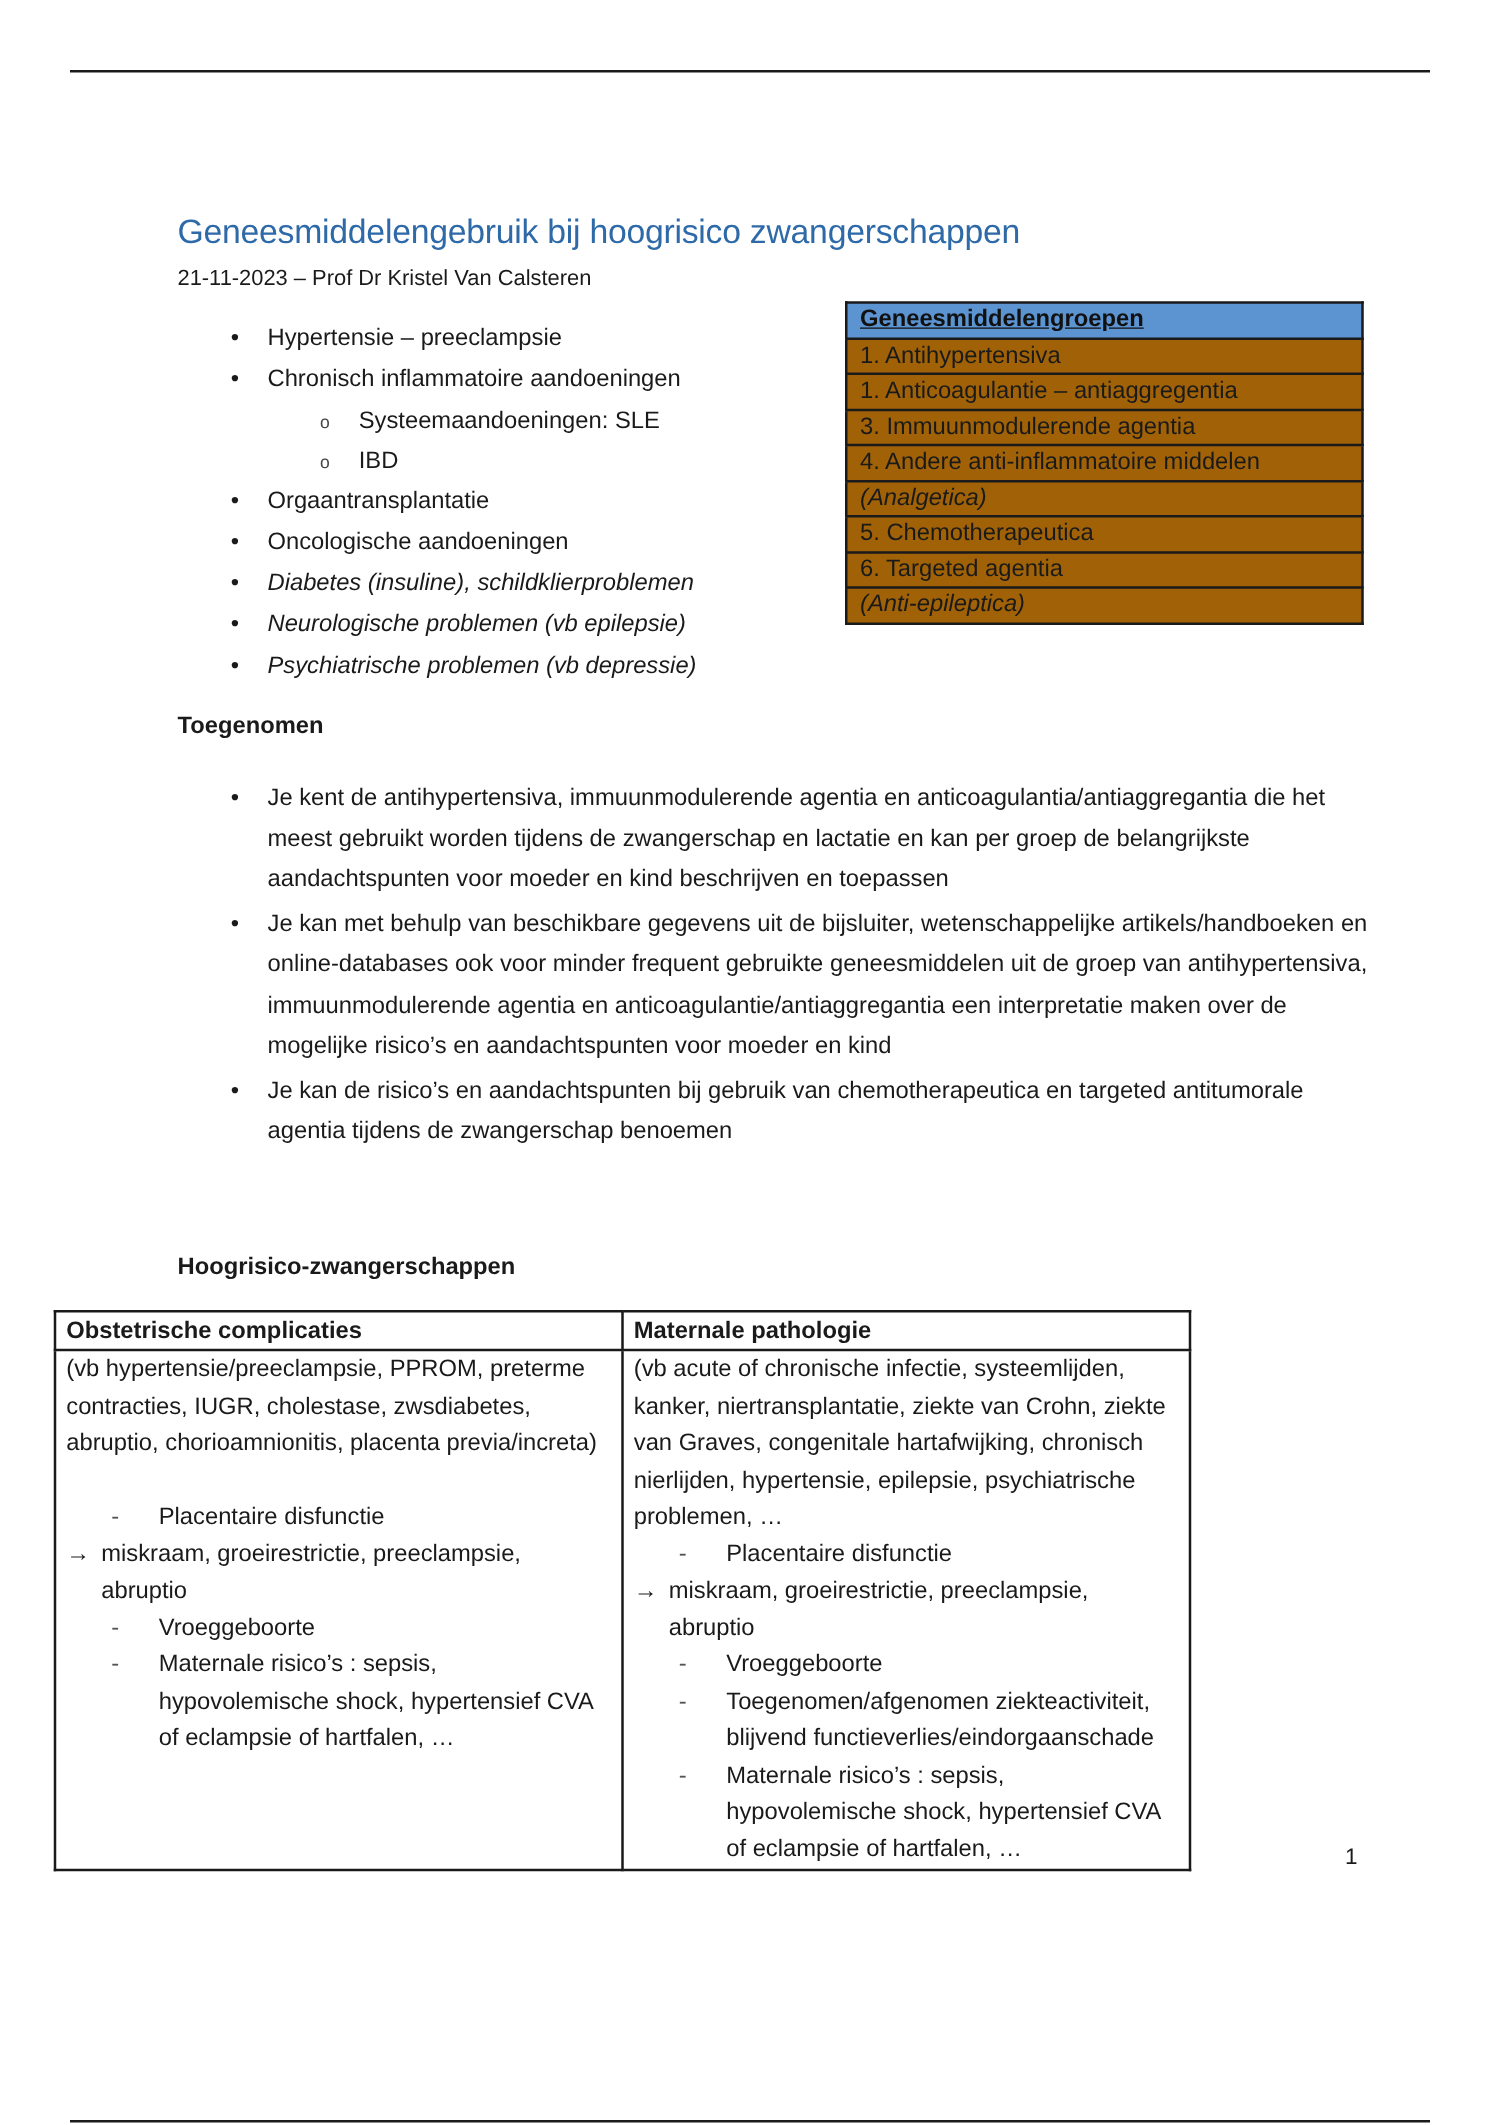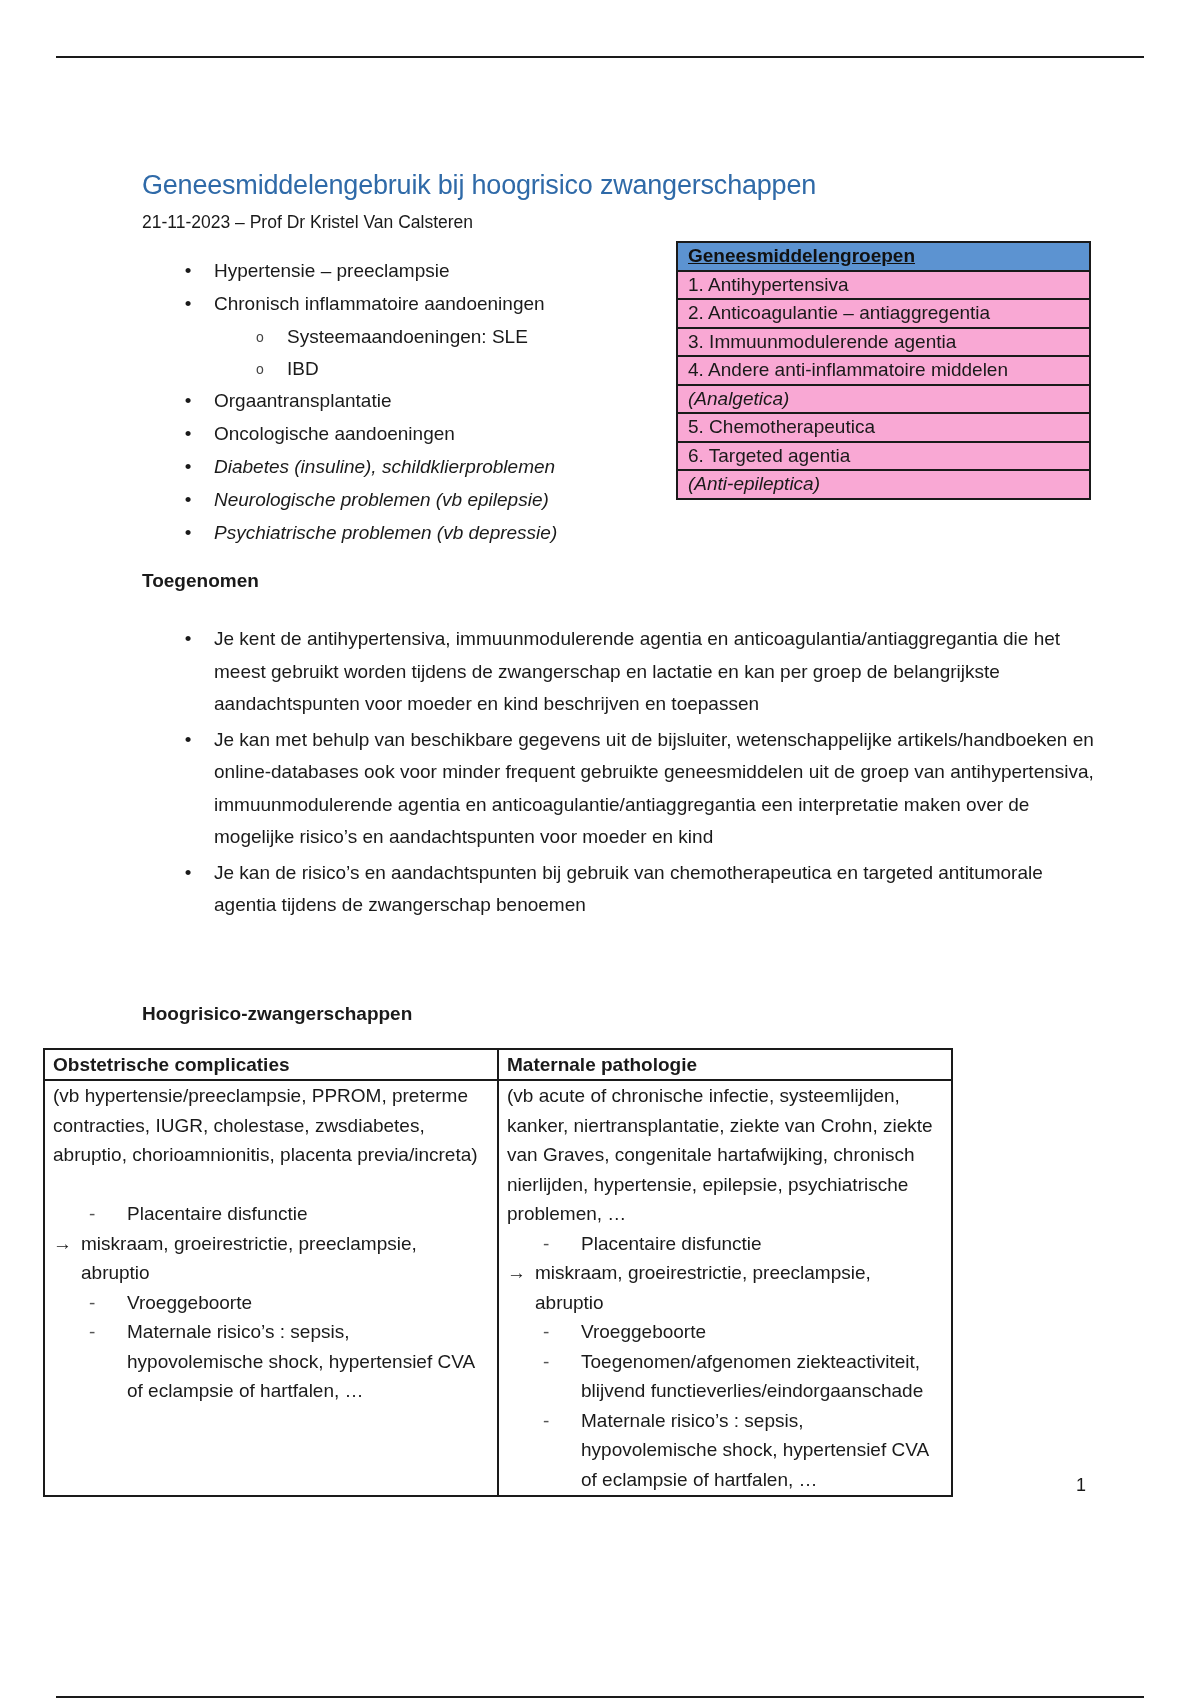--- a/index.html
+++ b/index.html
@@ -22,21 +22,21 @@
     ul.topics li { position: relative; padding-left: 36px; height: 33px; line-height: 30px; }
     ul.topics li.sub { padding-left: 109px; height: 32px; }
     ul.topics li .bullet { position: absolute; left: 0; top: 0; width: 20px; text-align: center; }
     ul.topics li.sub .bullet { left: 72px; font-size: 14px; color: #444; }
     ul.topics li.italic .text { font-style: italic; }
 
     table.groups {
       position: absolute; left: 676px; top: 241px; width: 415px;
       border-collapse: collapse; font-size: 19px;
     }
-    table.groups td { border: 2px solid #1a1a1a; padding: 0 10px; height: 26.5px; line-height: 26px; background: #f9a8d4; }
+    table.groups td { border: 2px solid #1a1a1a; padding: 0 10px; height: 26.5px; line-height: 26px; background: #a16207; }
     table.groups tr.head td { background: #5c93d1; font-weight: bold; color: #111; text-decoration: underline; }
     table.groups td.italic { font-style: italic; }
 
     .h-leerdoelen { position: absolute; left: 142px; top: 570px; font-size: 19px; font-weight: bold; }
     ul.goals { position: absolute; left: 178px; top: 623px; width: 920px; margin: 0; padding: 0; list-style: none; font-size: 19px; }
     ul.goals li { position: relative; padding-left: 36px; line-height: 32.5px; margin-bottom: 3px; }
     ul.goals li .bullet { position: absolute; left: 0; top: 0; width: 20px; text-align: center; }
 
     .h-hoog { position: absolute; left: 142px; top: 1003px; font-size: 19px; font-weight: bold; }
 
@@ -78,21 +78,21 @@
 
 <table class="groups">
   <tbody id="groups-body">
     <tr class="head">
       <td>Geneesmiddelengroepen</td>
     </tr>
   <tr>
         <td>1. Antihypertensiva</td>
       </tr>
       <tr>
-        <td>2. Anticoagulantie – antiaggregentia</td>
+        <td>1. Anticoagulantie – antiaggregentia</td>
       </tr>
       <tr>
         <td>3. Immuunmodulerende agentia</td>
       </tr>
       <tr>
         <td>4. Andere anti-inflammatoire middelen</td>
       </tr>
       <tr>
         <td class="italic">(Analgetica)</td>
       </tr>

